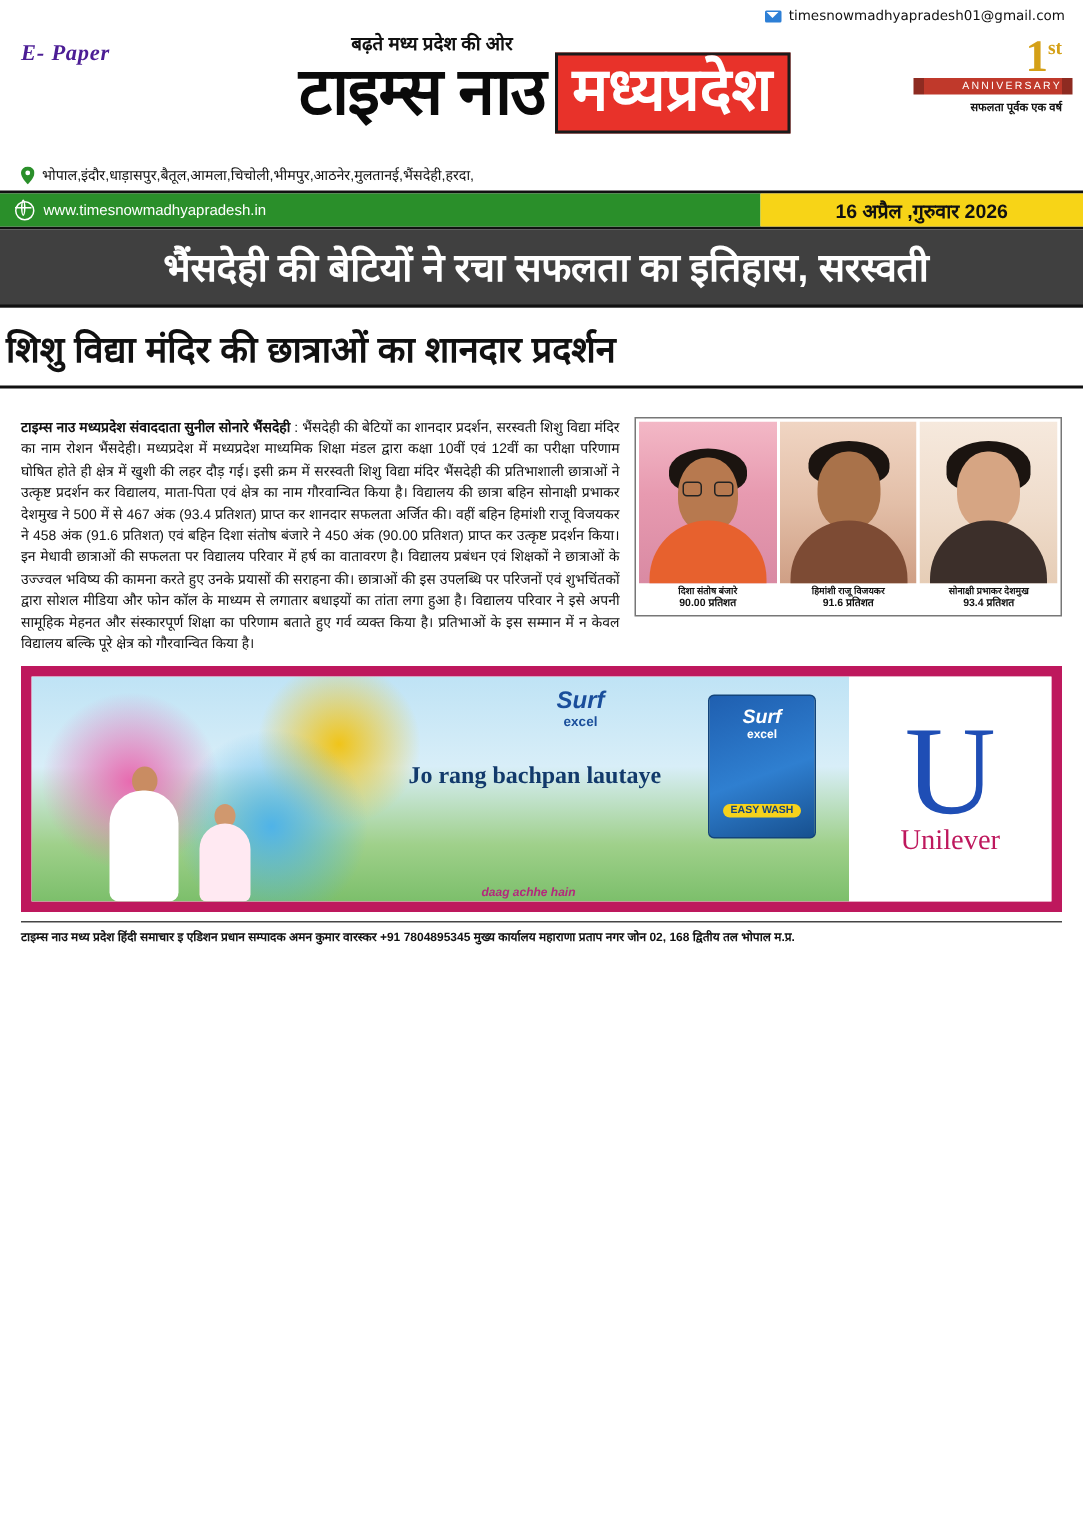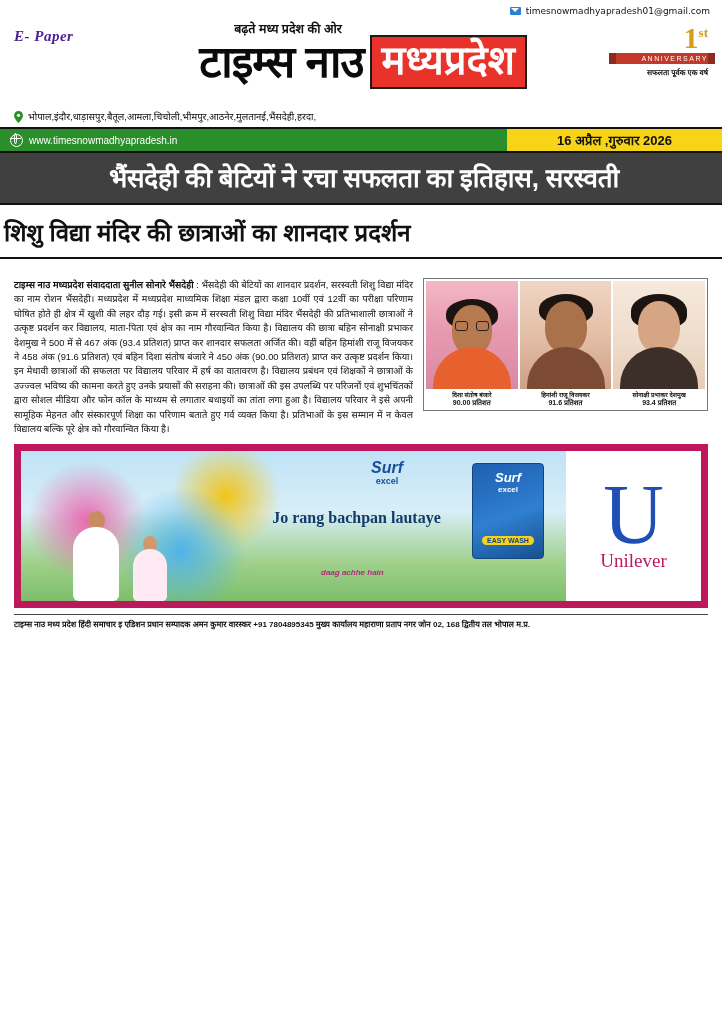--- a/index.html
+++ b/index.html
@@ -403,21 +403,21 @@
     text-align: center;
     font-family: "Liberation Sans", sans-serif;
     padding-top: 8px;
     box-sizing: border-box;
   }
   .ad-pack .p1l { font-size: 13px; font-weight: bold; font-style: italic; display: block; line-height: .95; }
   .ad-pack .p2l { font-size: 8px; font-weight: bold; display: block; }
   .ad-pack .p3l { font-size: 7px; background: #f6d21c; color: #14457e; display: inline-block; padding: 1px 5px; border-radius: 7px; margin-top: 42px; font-weight: bold; }
   .ad-foot {
     position: absolute;
-    left: 300px; bottom: 24px;
+    left: 300px; bottom: 2px;
     font-family: "Liberation Sans", sans-serif;
     font-size: 8px;
     color: #b4287c;
     font-weight: bold;
     font-style: italic;
   }
   .ad-right {
     flex: 1;
     background: #fff;
     position: relative;

